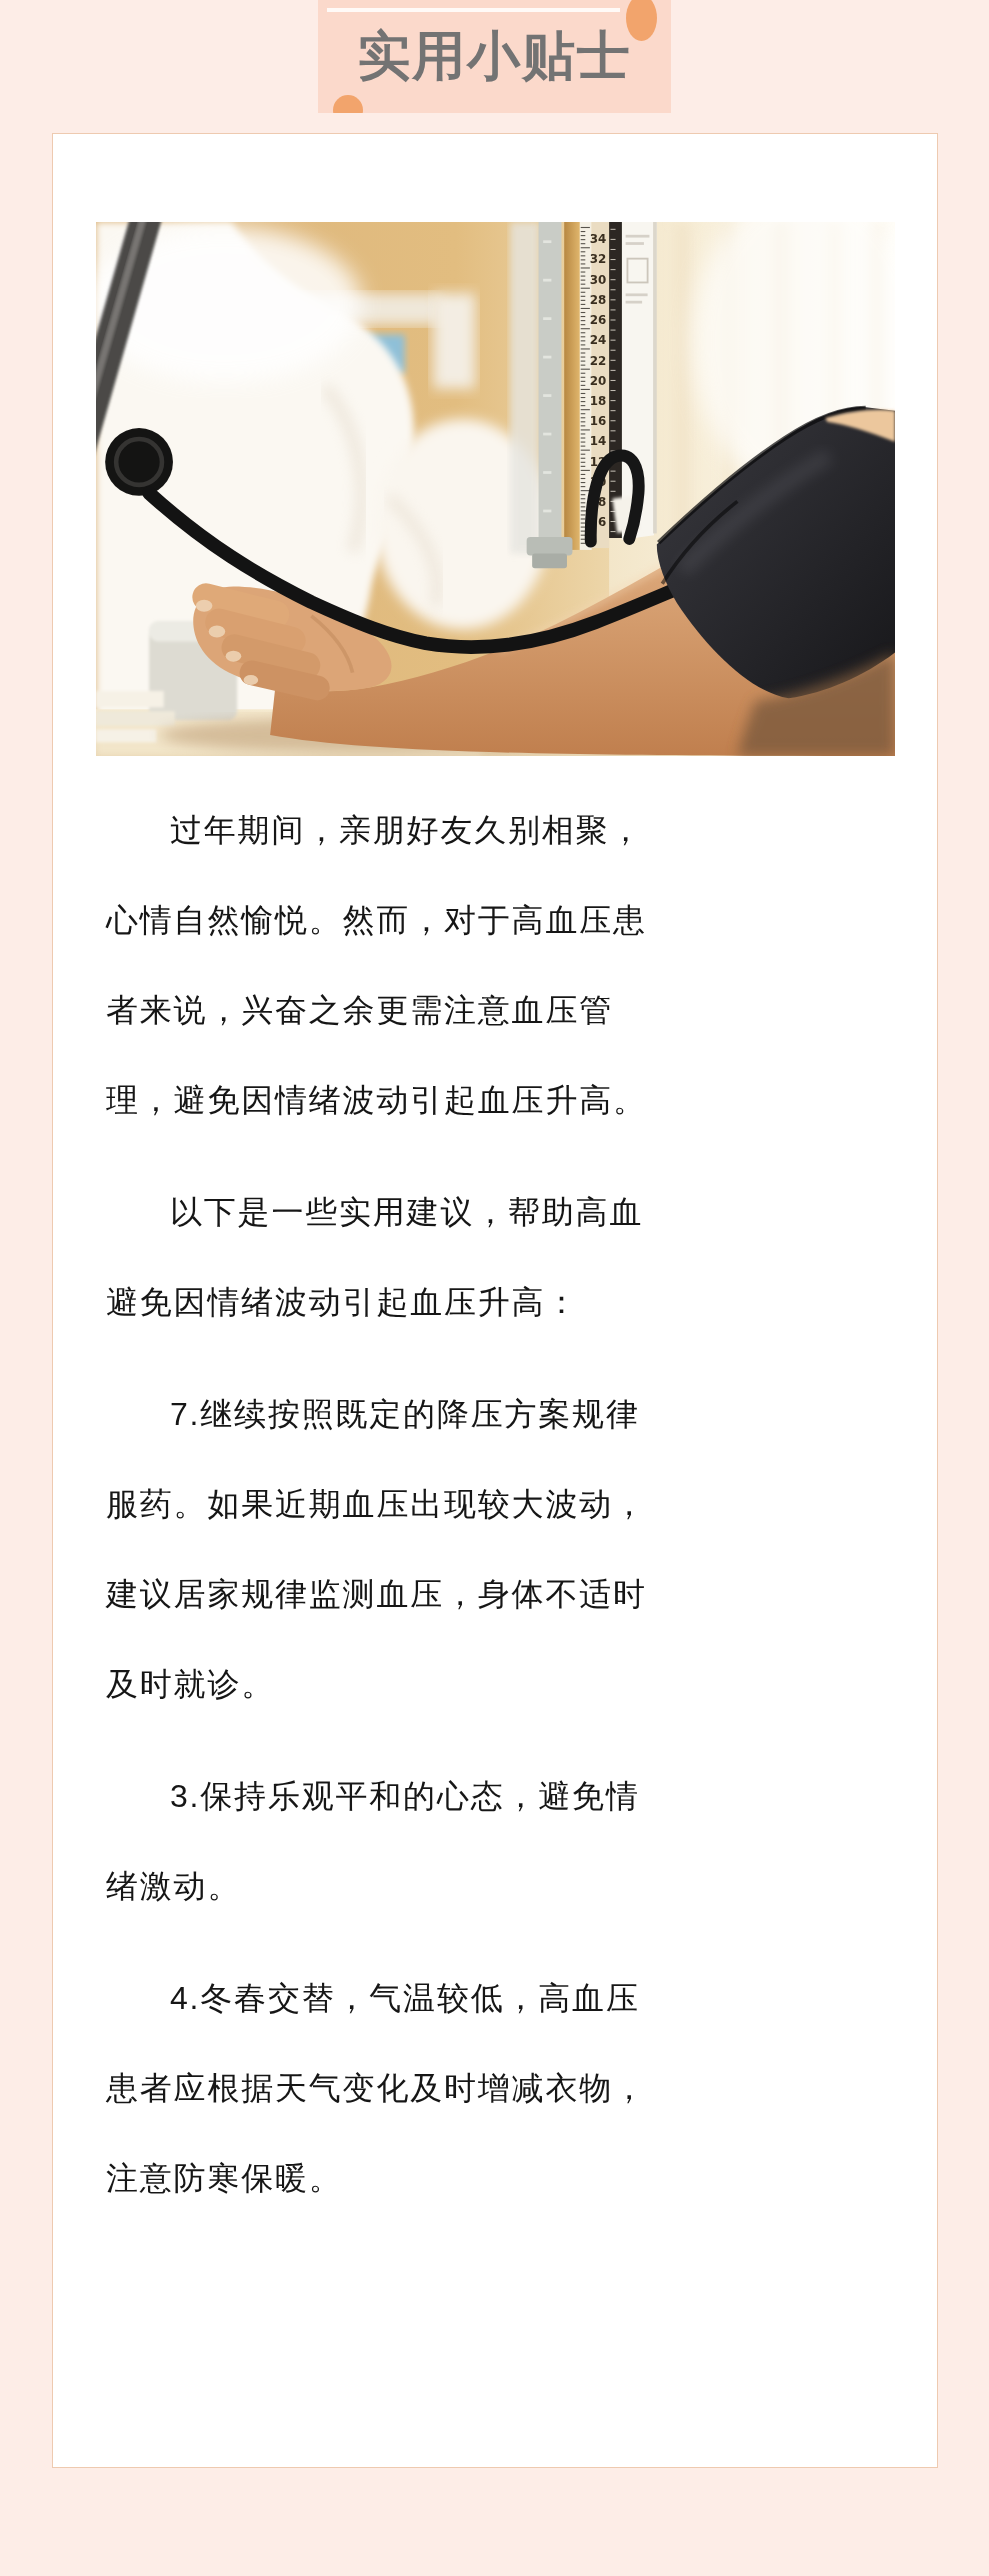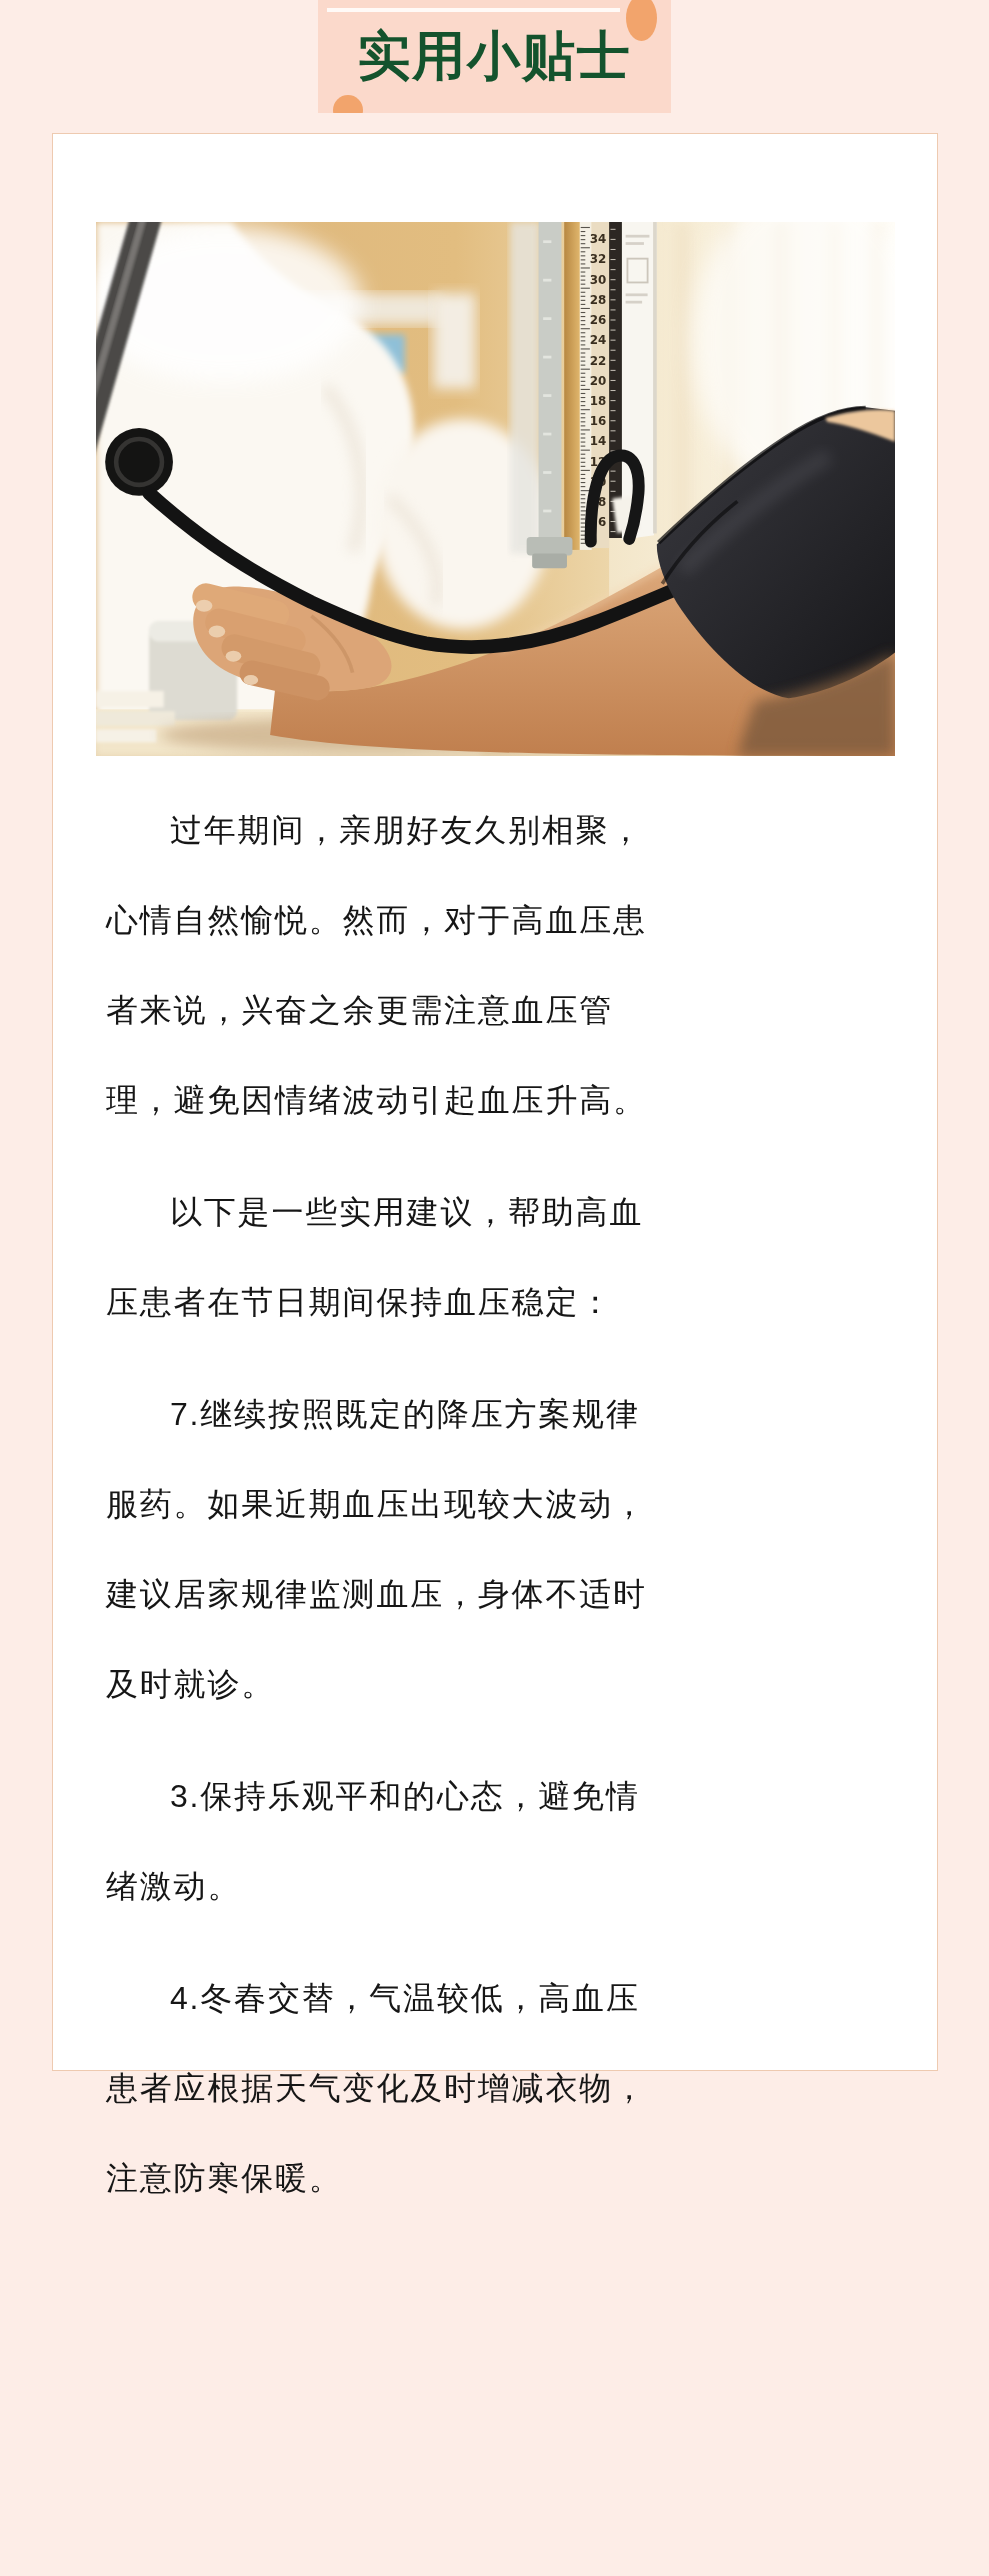--- a/index.html
+++ b/index.html
@@ -4,24 +4,24 @@
 <style>
   html,body{margin:0;padding:0;background:#fdede7;}
   .page{position:relative;width:989px;height:2576px;background:#fdede7;overflow:hidden;
         font-family:"Liberation Sans","DejaVu Sans",sans-serif;}
   
   .badge{position:absolute;left:318px;top:0;width:353px;height:113px;background:#fbd9cb;
          overflow:hidden;display:flex;align-items:center;justify-content:center;}
   .badge-topline{position:absolute;left:9.2px;top:8.2px;width:293px;height:3.7px;background:rgba(255,255,255,.85);}
   .decor-ellipse{position:absolute;left:308px;top:-5.5px;width:31px;height:46px;border-radius:50%;background:#f2a46c;}
   .decor-circle{position:absolute;left:14.7px;top:95px;width:30px;height:30px;border-radius:50%;background:#f2a46c;}
-  .badge-text{position:relative;font-size:53px;font-weight:800;letter-spacing:1.8px;color:#14532d;}
+  .badge-text{position:relative;font-size:53px;font-weight:800;letter-spacing:1.8px;color:#737373;}
   .badge-bar{position:absolute;left:360px;top:133px;width:267px;height:15.6px;border-radius:8.2px;background:#f5aa78;}
   
-  .card{position:absolute;left:52px;top:133px;width:886px;height:1938px;background:#ffffff;
+  .card{position:absolute;left:52px;top:133px;width:886px;height:2335px;background:#ffffff;
         border:1.8px solid #eecab0;box-sizing:border-box;}
   .photo{margin:88px auto 0;width:799px;height:534px;overflow:hidden;position:relative;}
   .photo svg{display:block;width:799px;height:534px;}
   
   .article{margin:29px 0 0;padding:0 53px;}
   .article p{margin:0 0 22px;font-size:32px;line-height:90px;letter-spacing:1.8px;color:#161616;
              text-indent:2em;white-space:pre-wrap;text-align:left;font-weight:500;}
   
   #scale-numbers text{font-family:"DejaVu Sans",sans-serif;font-size:13px;font-weight:bold;
                       fill:#3a2f20;text-anchor:end;}
@@ -329,21 +329,21 @@
         <path d="M540,349 C539,300 549,262 567,256 C585,250 594,268 592,296 C590,318 586,334 582,346" stroke="#161616" stroke-width="13" fill="none" stroke-linecap="round"></path>
       </svg>
     </figure>
 
     <section class="article">
       <p>过年期间，亲朋好友久别相聚，
 心情自然愉悦。然而，对于高血压患
 者来说，兴奋之余更需注意血压管
 理，避免因情绪波动引起血压升高。</p>
       <p>以下是一些实用建议，帮助高血
-压患者在节日期间保持血压稳定：</p>
+避免因情绪波动引起血压升高：</p>
       <p>7.继续按照既定的降压方案规律
 服药。如果近期血压出现较大波动，
 建议居家规律监测血压，身体不适时
 及时就诊。</p>
       <p>3.保持乐观平和的心态，避免情
 绪激动。</p>
       <p>4.冬春交替，气温较低，高血压
 患者应根据天气变化及时增减衣物，
 注意防寒保暖。</p>
     </section>

